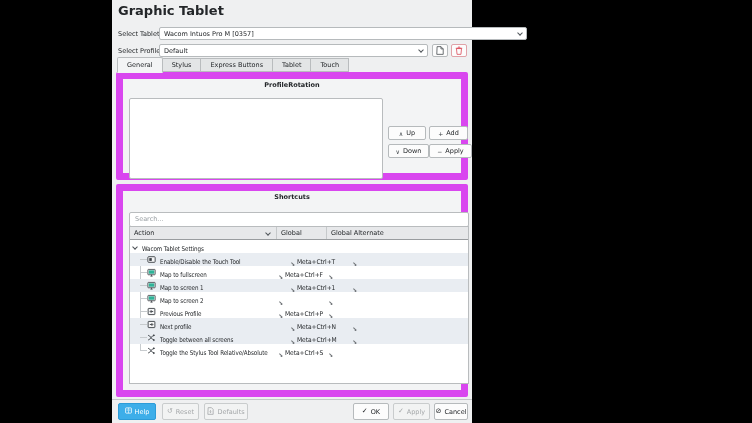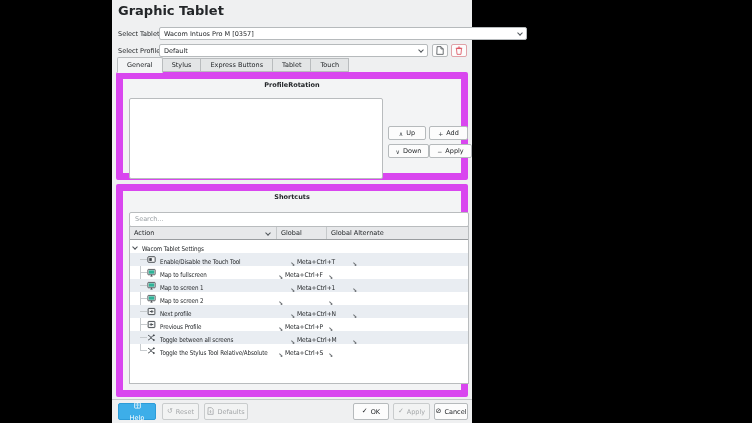--- a/index.html
+++ b/index.html
@@ -96,21 +96,21 @@
   .stub{position:absolute;left:10px;top:6px;width:7px;border-top:1px solid #c7cbce;}
 
   
   .sep{position:absolute;left:0;top:399px;width:360px;border-top:1px solid #c3c6c8;}
   .btn{
     position:absolute;top:403px;height:17px;background:#fcfcfc;border:1px solid #b6babc;border-radius:2px;
     font-size:6.5px;color:#232629;display:flex;align-items:center;justify-content:center;gap:3px;padding:0 4px;
     font-family:"DejaVu Sans", sans-serif;
   }
   .btn .bicon{font-size:7px;line-height:1;}
-  .btn.primary{background:var(--accent,#3daee9);border-color:#2d9cd8;color:#fff;flex-direction:column;}
+  .btn.primary{background:var(--accent,#3daee9);border-color:#2d9cd8;color:#fff;}
   .btn.disabled{color:#a4a7a9;background:#f2f3f3;border-color:#c9cccd;}
   .btn.disabled .bicon{color:#a4a7a9;}
 </style>
 </head>
 <body>
 
 <div class="dialog">
 
   <div class="title">Graphic Tablet</div>
 
@@ -280,55 +280,55 @@
     <div class="cell col-global">
       <span class="exp-right"></span>
       <span class="g-label global-txt"></span>
     </div>
     <div class="cell col-alt">
       <span class="exp-right"></span>
       <span class="g-label alt-txt"></span>
     </div>
   </div>
 
+  <div class="trow">
+    <div class="cell cell-action col-action">
+      <span class="stub"></span>
+      <span class="row-icon">
+                  <svg viewBox="0 0 16 16">
+                    <rect x="2" y="2.5" width="12" height="11" rx="1" fill="#f4f5f6" stroke="#3a3f44" stroke-width="1.6"></rect>
+                    <path d="M11 8 h-5 M8 5.5 L5.5 8 L8 10.5" fill="none" stroke="#3a3f44" stroke-width="1.6"></path>
+                  </svg>
+                </span>
+      <span class="a-label action-txt">Previous Profile</span>
+    </div>
+    <div class="cell col-global">
+      <span class="exp-right"></span>
+      <span class="g-label global-txt">Meta+Ctrl+P</span>
+    </div>
+    <div class="cell col-alt">
+      <span class="exp-right"></span>
+      <span class="g-label alt-txt"></span>
+    </div>
+  </div>
+
   <div class="trow alt">
     <div class="cell cell-action col-action">
       <span class="stub"></span>
       <span class="row-icon">
                   <svg viewBox="0 0 16 16">
                     <rect x="2" y="2.5" width="12" height="11" rx="1" fill="#f4f5f6" stroke="#3a3f44" stroke-width="1.6"></rect>
                     <path d="M5 8 h5 M8 5.5 L10.5 8 L8 10.5" fill="none" stroke="#3a3f44" stroke-width="1.6"></path>
                   </svg>
                 </span>
       <span class="a-label action-txt">Next profile</span>
     </div>
     <div class="cell col-global">
       <span class="exp-right"></span>
       <span class="g-label global-txt">Meta+Ctrl+N</span>
-    </div>
-    <div class="cell col-alt">
-      <span class="exp-right"></span>
-      <span class="g-label alt-txt"></span>
-    </div>
-  </div>
-
-  <div class="trow">
-    <div class="cell cell-action col-action">
-      <span class="stub"></span>
-      <span class="row-icon">
-                  <svg viewBox="0 0 16 16">
-                    <rect x="2" y="2.5" width="12" height="11" rx="1" fill="#f4f5f6" stroke="#3a3f44" stroke-width="1.6"></rect>
-                    <path d="M11 8 h-5 M8 5.5 L5.5 8 L8 10.5" fill="none" stroke="#3a3f44" stroke-width="1.6"></path>
-                  </svg>
-                </span>
-      <span class="a-label action-txt">Previous Profile</span>
-    </div>
-    <div class="cell col-global">
-      <span class="exp-right"></span>
-      <span class="g-label global-txt">Meta+Ctrl+P</span>
     </div>
     <div class="cell col-alt">
       <span class="exp-right"></span>
       <span class="g-label alt-txt"></span>
     </div>
   </div>
 
   <div class="trow alt">
     <div class="cell cell-action col-action">
       <span class="stub"></span>

